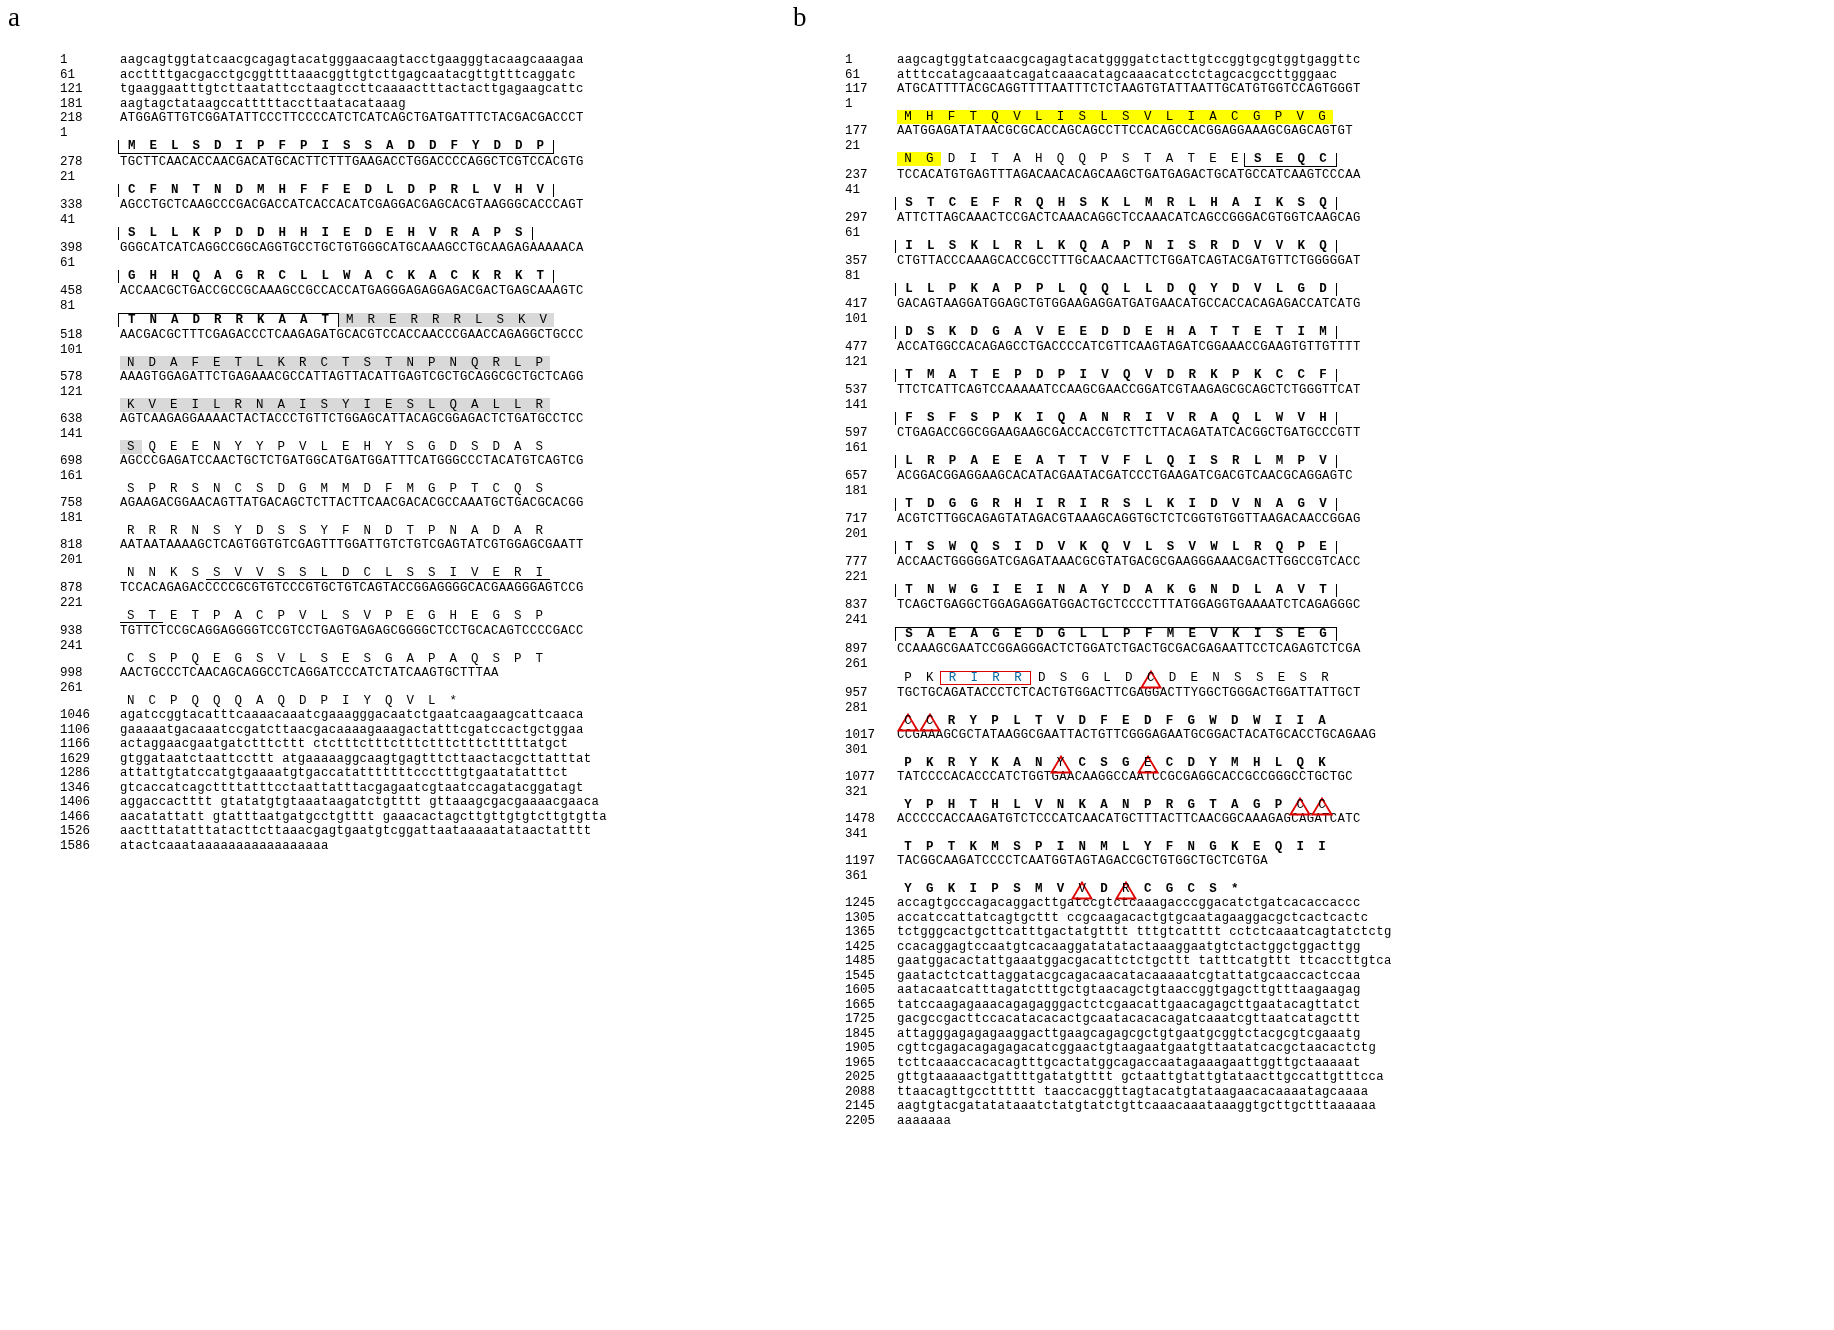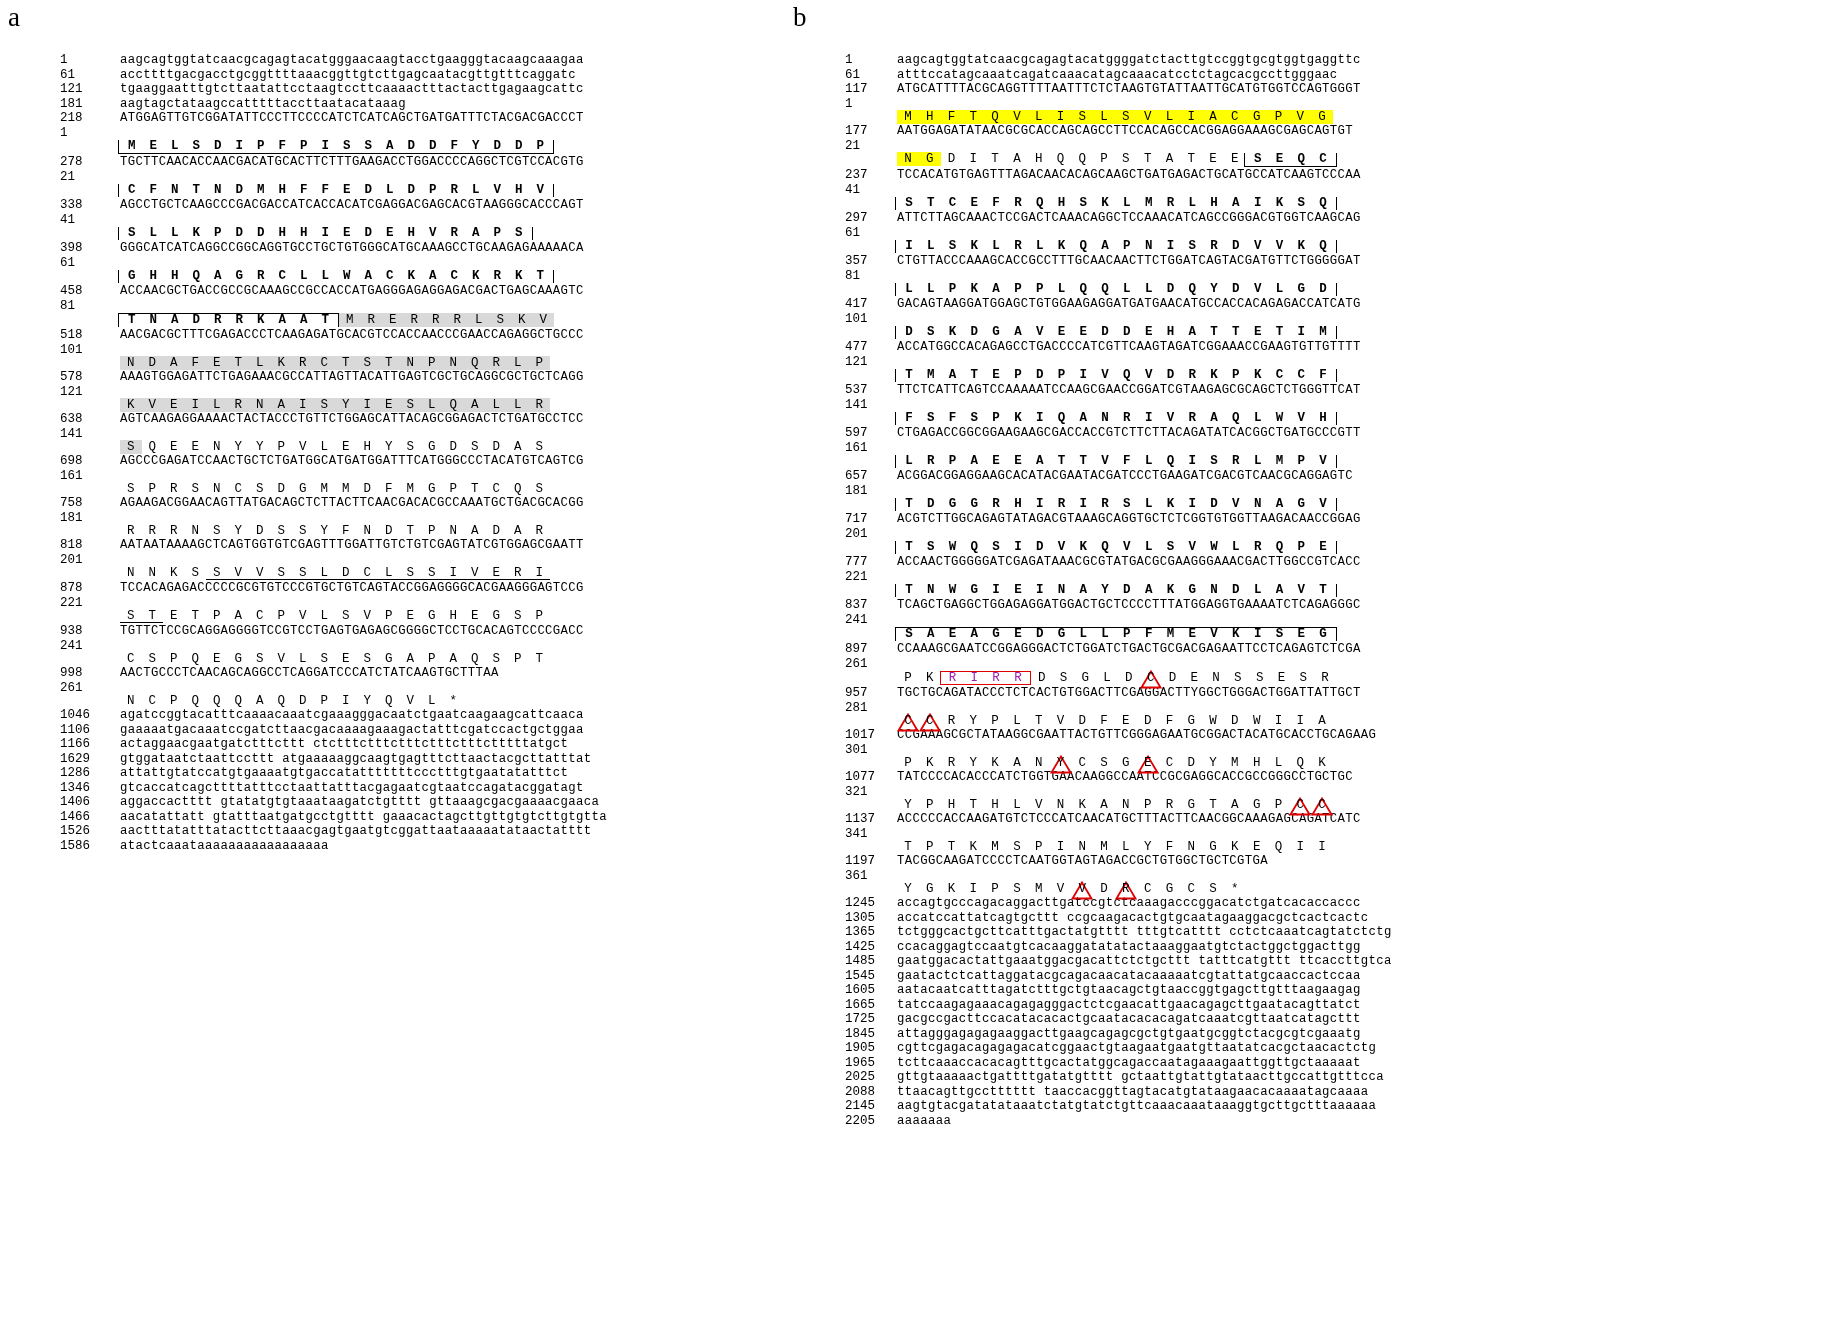--- a/index.html
+++ b/index.html
@@ -66,25 +66,25 @@
     padding:0px 2px 1px 2px;
     margin-left:-2px;
     font-weight:bold;
   }
   .box-open-top{border-bottom:none;}
   .box-open-bottom{border-top:none;}
   .box-mid{border-top:none;border-bottom:none;}
 
   .shade{background:#d9d9d9;}
   .underline{border-bottom:1.2px solid #000;display:inline-block;}
-  .bold{font-weight:normal;}
+  .bold{font-weight:bold;}
   .hl-yellow{background:#ffff00;}
 
   .red-outline{
-    color:#a21caf;
+    color:#0369a1;
     border:1.6px solid #e00000;
     display:inline-block;
     padding:0 1px;
     margin-left:-1px;
   }
   .tri-wrap{position:relative;display:inline-block;width:21.8px;text-align:center;}
   .tri-wrap svg{position:absolute;left:0;top:-2px;}
   .tri-wrap span{position:relative;z-index:2;}
 </style>
 </head>
@@ -416,21 +416,21 @@
     </div>
     <div class="row">
       <div class="num">321</div>
       <div class="prot"><span class="bold"><span class="aa">Y</span><span class="aa">P</span><span class="aa">H</span><span class="aa">T</span><span class="aa">H</span><span class="aa">L</span><span class="aa">V</span><span class="aa">N</span><span class="aa">K</span><span class="aa">A</span><span class="aa">N</span><span class="aa">P</span><span class="aa">R</span><span class="aa">G</span><span class="aa">T</span><span class="aa">A</span><span class="aa">G</span><span class="aa">P</span></span><span class="aa"><span class="tri-wrap"><svg width="22" height="19">
               <polygon points="11,1.5 1.5,17.5 20.5,17.5" fill="none" stroke="#e00000" stroke-width="1.8"></polygon>
             </svg><span>C</span></span></span><span class="aa"><span class="tri-wrap"><svg width="22" height="19">
               <polygon points="11,1.5 1.5,17.5 20.5,17.5" fill="none" stroke="#e00000" stroke-width="1.8"></polygon>
             </svg><span>C</span></span></span></div>
     </div>
     <div class="row">
-      <div class="num">1137</div>
+      <div class="num">1478</div>
       <div class="seq dna">ACCCCCACCAAGATGTCTCCCATCAACATGCTTTACTTCAACGGCAAAGAGCAGATCATC</div>
     </div>
     <div class="row">
       <div class="num">341</div>
       <div class="prot"><span class="bold"><span class="aa">T</span><span class="aa">P</span><span class="aa">T</span><span class="aa">K</span><span class="aa">M</span><span class="aa">S</span><span class="aa">P</span><span class="aa">I</span><span class="aa">N</span><span class="aa">M</span><span class="aa">L</span><span class="aa">Y</span><span class="aa">F</span><span class="aa">N</span><span class="aa">G</span><span class="aa">K</span><span class="aa">E</span><span class="aa">Q</span><span class="aa">I</span><span class="aa">I</span></span></div>
     </div>
     <div class="row">
       <div class="num">1197</div>
       <div class="seq dna">TACGGCAAGATCCCCTCAATGGTAGTAGACCGCTGTGGCTGCTCGTGA</div>
     </div>

